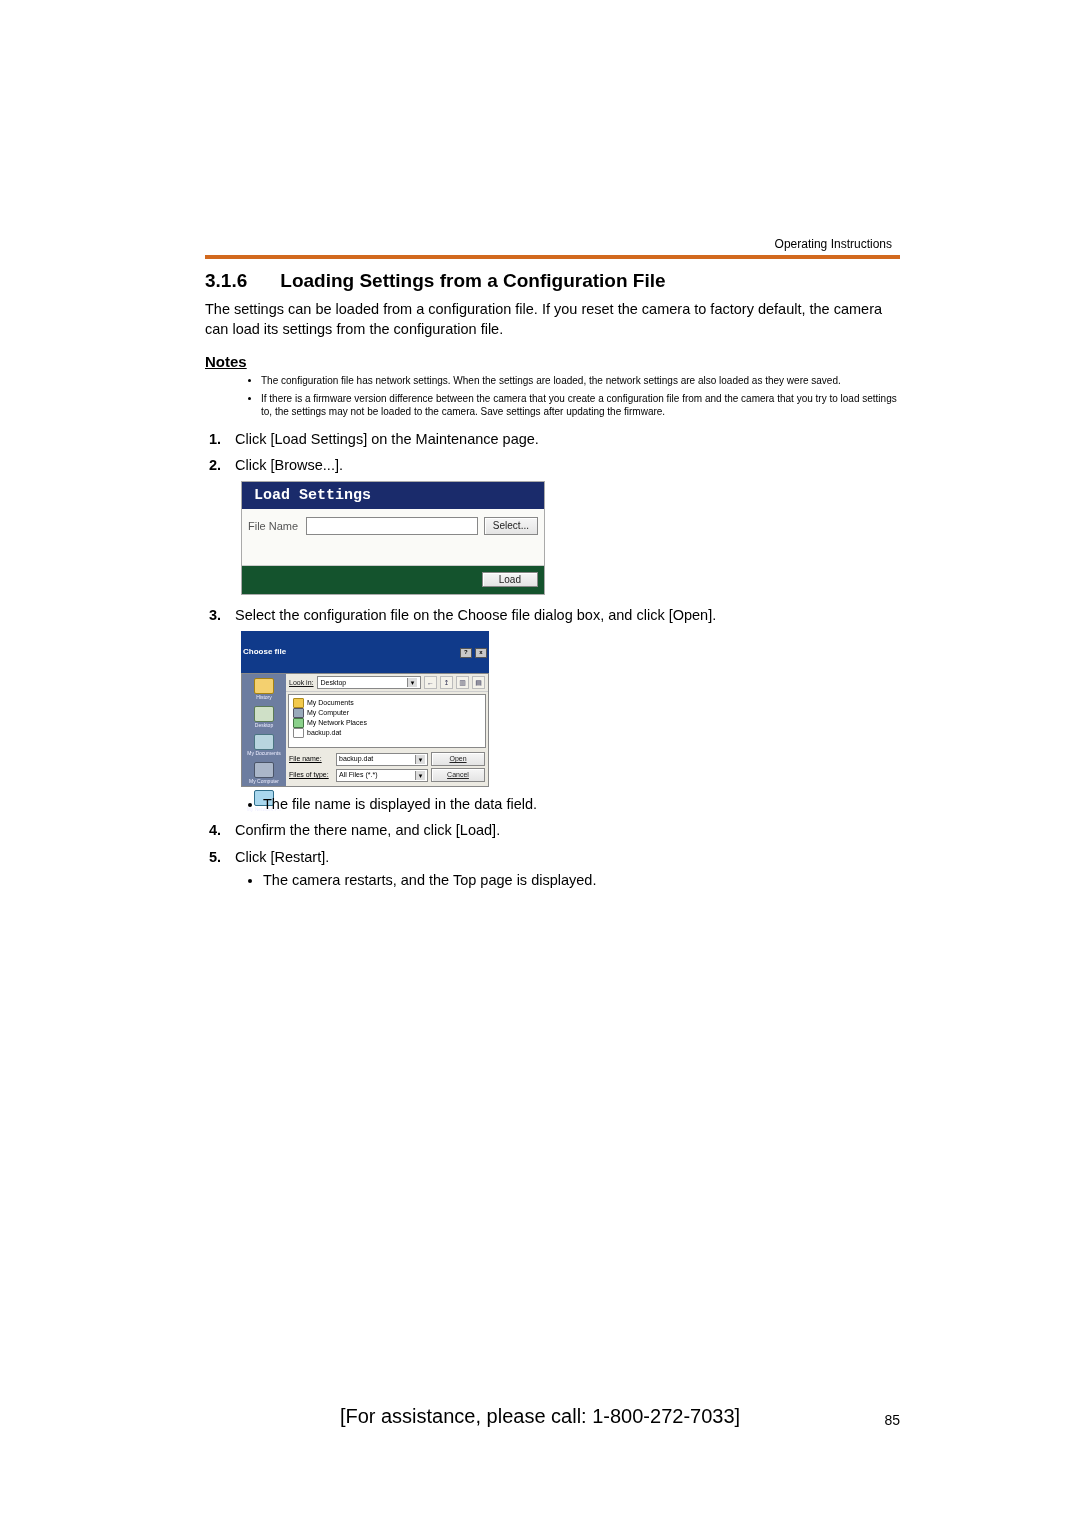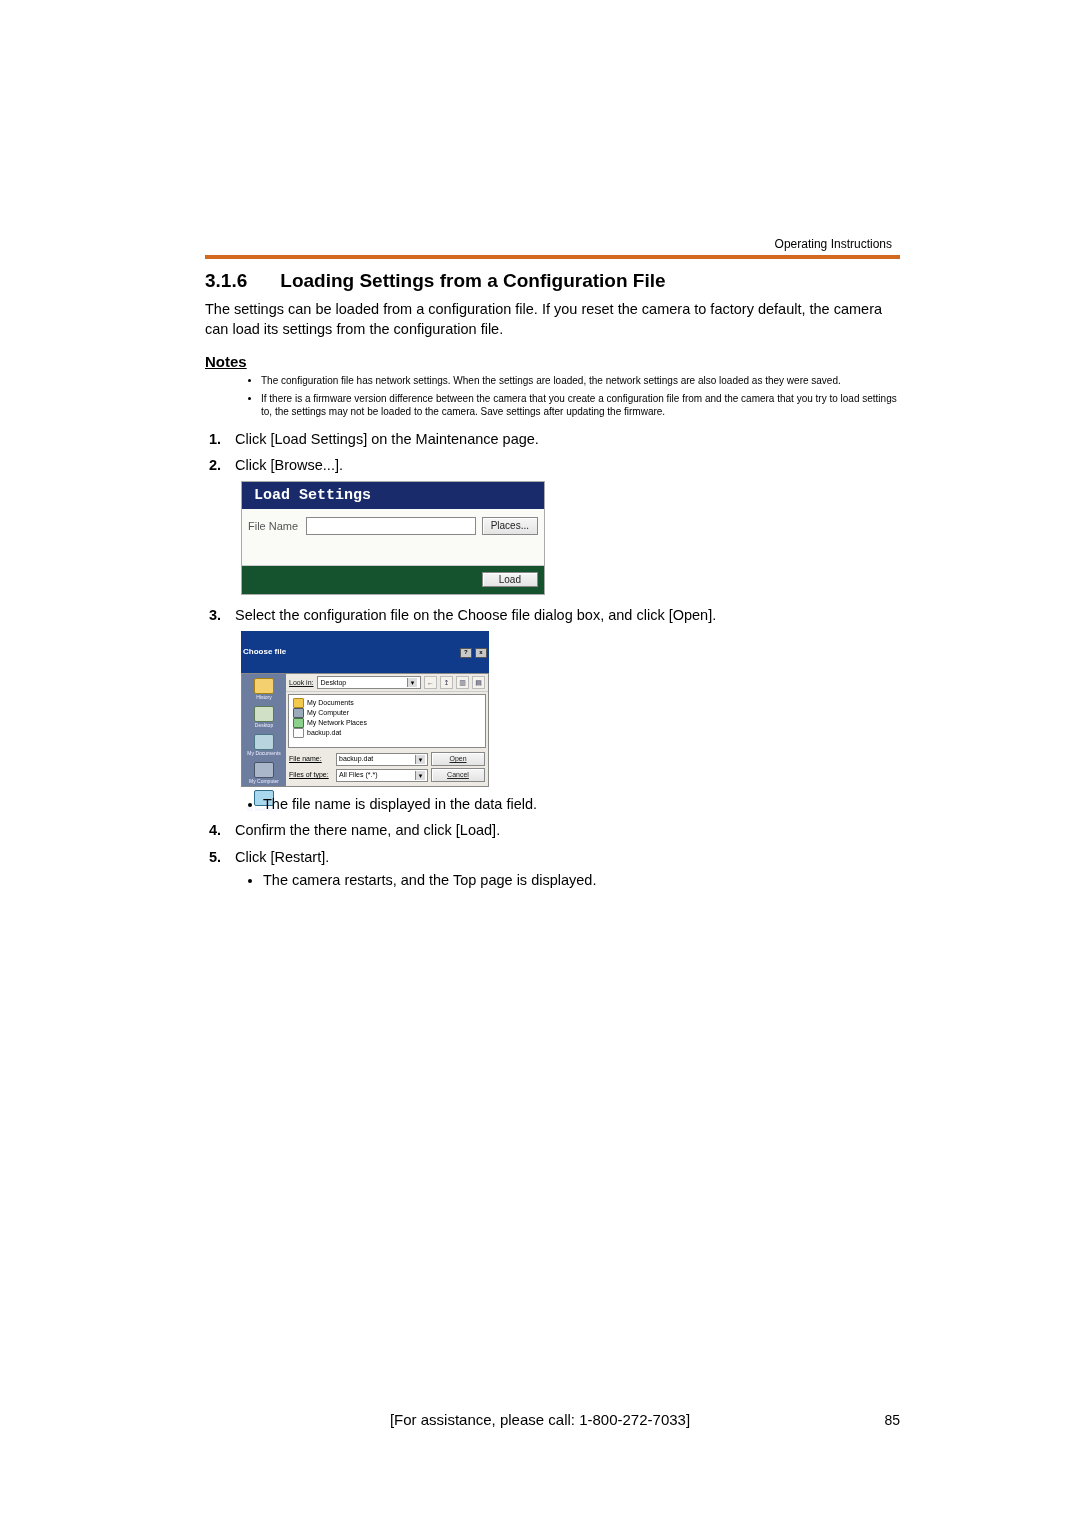--- a/index.html
+++ b/index.html
@@ -257,21 +257,21 @@
     text-align: center;
     text-decoration: underline;
   }
 
   .footer-assist {
     position: absolute;
     bottom: 100px;
     left: 0;
     width: 100%;
     text-align: center;
-    font-size: 15px;
+    font-size: 20px;
   }
   .page-number {
     position: absolute;
     bottom: 100px;
     right: 180px;
     font-size: 14px;
   }
 </style>
 </head>
 <body>
@@ -298,21 +298,21 @@
     <li><span>Click [Load Settings] on the Maintenance page.</span></li>
 
     <li>
       <span>Click [Browse...].</span>
 
       <div class="load-panel">
         <div class="title">Load Settings</div>
         <div class="row">
           <div class="label">File Name</div>
           <div class="field"></div>
-          <div class="btn-win">Places...</div>
+          <div class="btn-win">Select...</div>
         </div>
         <div class="footer">
           <span class="btn-win" style="padding:1px 16px">Load</span>
         </div>
       </div>
     </li>
 
     <li>
       <span>Select the configuration file on the Choose file dialog box, and click [Open].</span>
 

